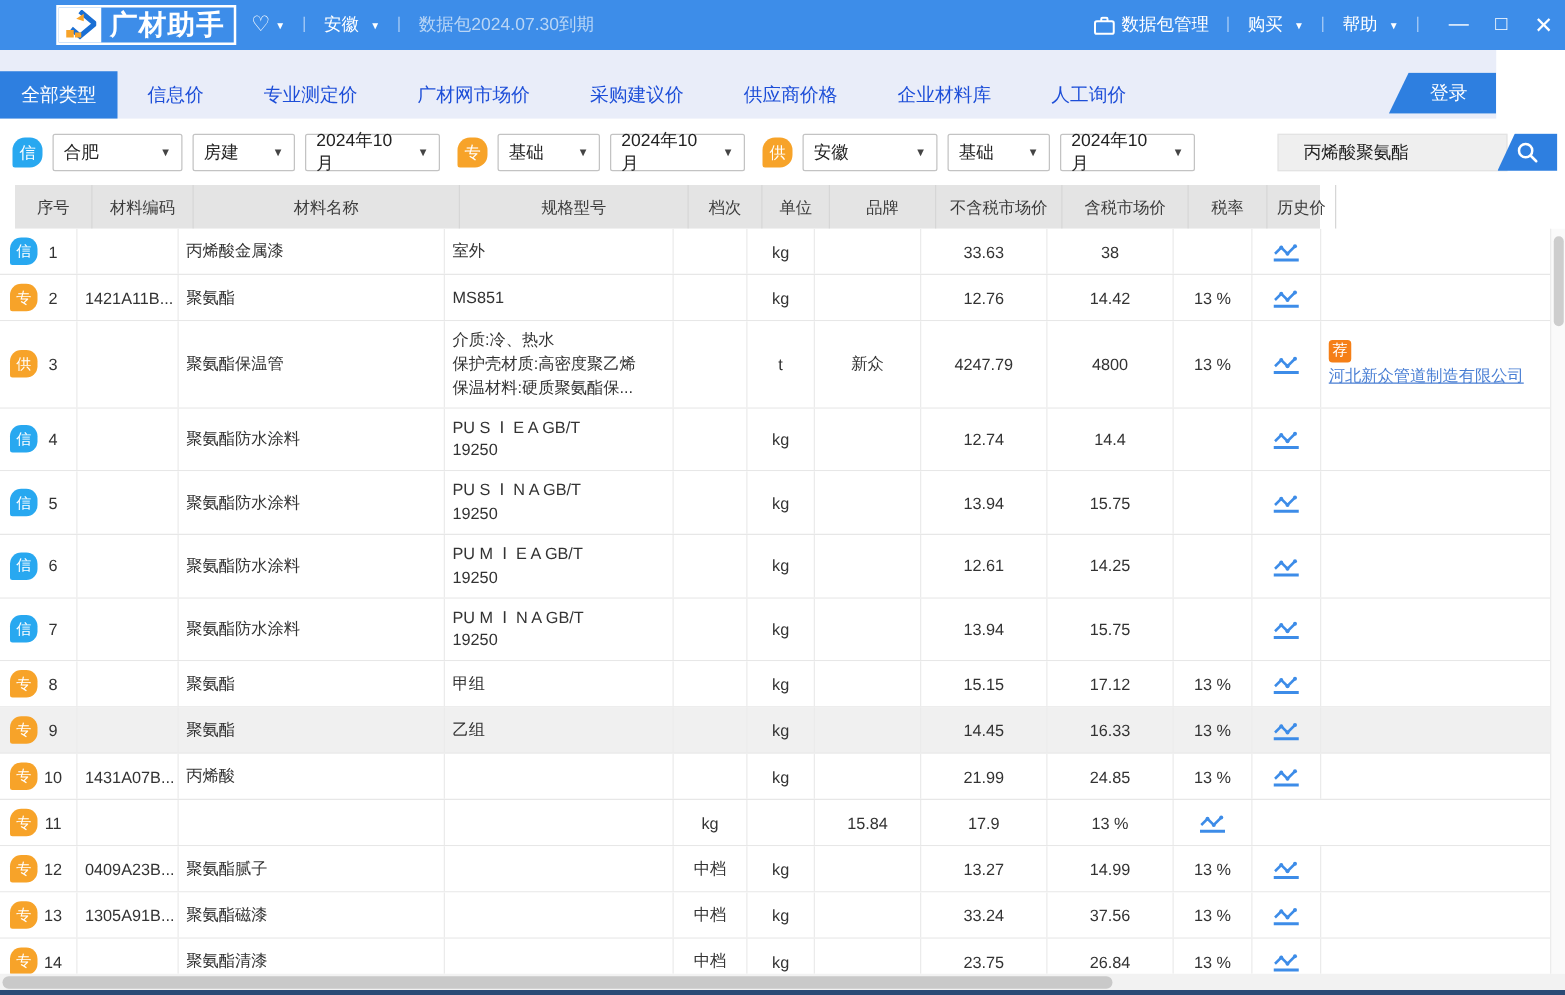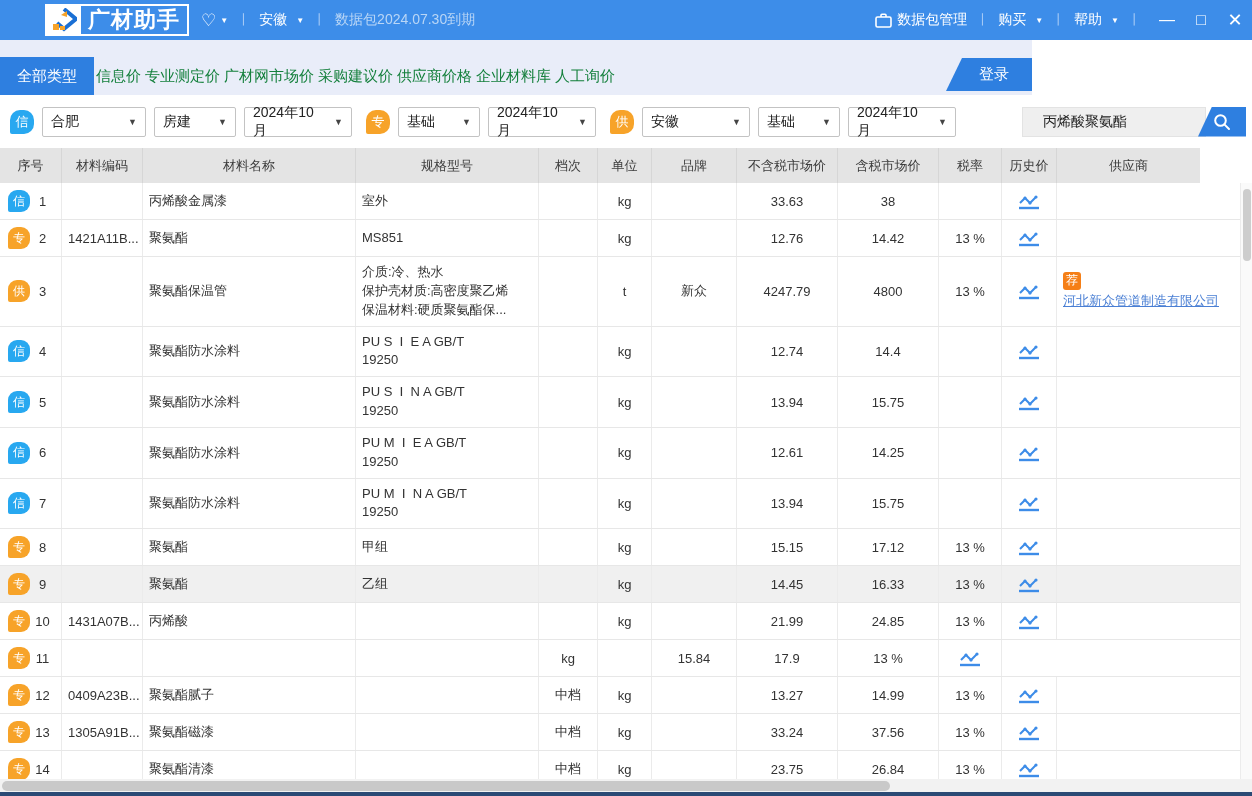--- a/index.html
+++ b/index.html
@@ -19,22 +19,22 @@
   .tb-item{display:flex; align-items:center; gap:5px; font-size:14px; white-space:nowrap;}
   .tb-sep{color:#a9ccf6; margin:0 9px; font-size:13px;}
   .heart{font-size:17px; font-weight:bold; margin-left:12px;}
   .caret{font-size:8px; margin-left:4px;}
   .tb-dim{color:#b9d6f6;}
   .tb-right{margin-left:auto; display:flex; align-items:center;}
   .winbtn{width:34px; height:40px; display:flex; align-items:center; justify-content:center; font-size:16px; cursor:default;}
   .winbtn.close{font-size:18px;}
 
   
-  .tabbar{position:absolute; top:40px; left:0; width:1032px; height:55px; background:#e9edf9; display:flex; align-items:flex-end;}
-  .tab{font-size:15px; color:#15803d; padding:0 2px; height:38px; display:flex; align-items:center; white-space:nowrap;}
+  .tabbar{position:absolute; top:40px; left:0; width:1197px; height:55px; background:#e9edf9; display:flex; align-items:flex-end;}
+  .tab{font-size:15px; color:#1d4ed8; padding:0 24px; height:38px; display:flex; align-items:center; white-space:nowrap;}
   .tab.active{background:var(--accent); color:#fff; padding:0 17px;}
   .login-btn{position:absolute; right:0; top:18px; height:33px; width:86px; background:var(--accent); color:#fff;
     font-size:15px; display:flex; align-items:center; justify-content:center; padding-left:10px;
     clip-path:polygon(16px 0,100% 0,100% 100%,0 100%);}
 
   
   .filterbar{position:absolute; top:95px; left:0; width:1252px; height:53px; background:#fff;
     display:flex; align-items:center; padding-left:10px;}
   .fgroup{display:flex; align-items:center; gap:8px; margin-right:14px;}
   .fbadge{width:24px; height:24px; border-radius:10px 10px 10px 2px; color:#fff; font-size:13px;
@@ -44,21 +44,21 @@
     display:flex; align-items:center; justify-content:space-between; padding:0 8px;}
   .fselect .arr{font-size:9px; color:#444; margin-left:8px;}
   .search-wrap{margin-left:auto; margin-right:6px; display:flex; align-items:center;}
   .search-input{width:184px; height:30px; background:#efefef; border:1px solid #e3e3e3; font-size:14px; color:#222;
     display:flex; align-items:center; padding:0 20px; white-space:nowrap; overflow:hidden;}
   .search-btn{width:48px; height:30px; background:var(--accent); margin-left:-8px;
     clip-path:polygon(14px 0,100% 0,100% 100%,0 100%); display:flex; align-items:center; justify-content:center;}
 
   
   .cols{display:grid; grid-template-columns:62px 81px 213px 183px 59px 54px 85px 101px 101px 63px 55px minmax(0,1fr);}
-  .thead{position:absolute; top:148px; left:0; width:1200px; height:35px; background:var(--header-bg);font-family:Liberation Mono, monospace;}
+  .thead{position:absolute; top:148px; left:12px; width:1044px; height:35px; background:var(--header-bg);font-family:Liberation Mono, monospace;}
   .hcell{display:flex; align-items:center; justify-content:center; font-size:13px; color:#3c3c3c;
     border-right:1px solid #d6d6d6; height:35px; white-space:nowrap; overflow:hidden;}
   .hcell:last-child{border-right:none;}
   .tbody{position:absolute; top:183px; left:0; width:1240px; height:596px; overflow:hidden; background:#fff;}
   .trow{border-bottom:1px solid #e7e7e7; background:#fff;}
   .trow.hl{background:#f0f0f0;}
   .cell{display:flex; align-items:center; justify-content:center; font-size:13px; color:#333;
     border-right:1px solid #ebebeb; padding:6px 6px; min-height:36px; overflow:hidden;}
   .cell:last-child{border-right:none;}
   .cell.left{justify-content:flex-start; text-align:left;}

